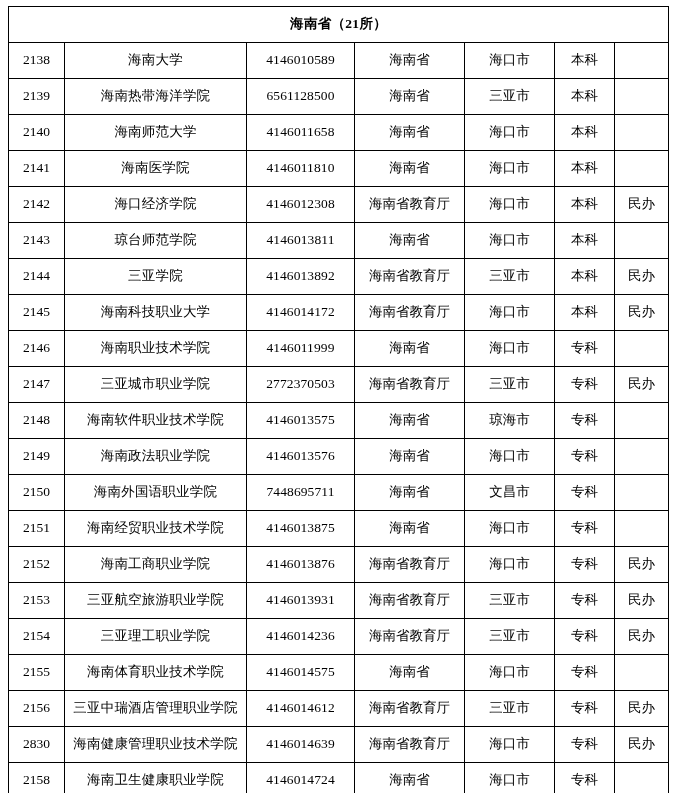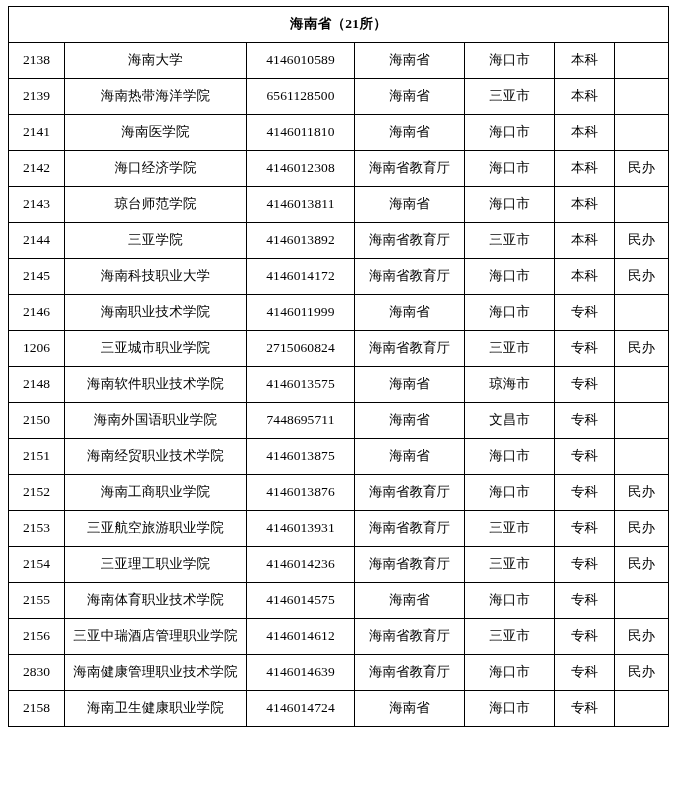--- a/index.html
+++ b/index.html
@@ -92,20 +92,29 @@
         <tr>
           <td class="idx">2139</td>
           <td class="name">海南热带海洋学院</td>
           <td class="code">6561128500</td>
           <td class="dept">海南省</td>
           <td class="city">三亚市</td>
           <td class="level">本科</td>
           <td class="type"></td>
         </tr>
         <tr>
+          <td class="idx">2140</td>
+          <td class="name">海南师范大学</td>
+          <td class="code">4146011658</td>
+          <td class="dept">海南省</td>
+          <td class="city">海口市</td>
+          <td class="level">本科</td>
+          <td class="type"></td>
+        </tr>
+        <tr>
           <td class="idx">2141</td>
           <td class="name">海南医学院</td>
           <td class="code">4146011810</td>
           <td class="dept">海南省</td>
           <td class="city">海口市</td>
           <td class="level">本科</td>
           <td class="type"></td>
         </tr>
         <tr>
           <td class="idx">2142</td>
@@ -146,34 +155,43 @@
         <tr>
           <td class="idx">2146</td>
           <td class="name">海南职业技术学院</td>
           <td class="code">4146011999</td>
           <td class="dept">海南省</td>
           <td class="city">海口市</td>
           <td class="level">专科</td>
           <td class="type"></td>
         </tr>
         <tr>
-          <td class="idx">1206</td>
+          <td class="idx">2147</td>
           <td class="name">三亚城市职业学院</td>
-          <td class="code">2715060824</td>
+          <td class="code">2772370503</td>
           <td class="dept">海南省教育厅</td>
           <td class="city">三亚市</td>
           <td class="level">专科</td>
           <td class="type">民办</td>
         </tr>
         <tr>
           <td class="idx">2148</td>
           <td class="name">海南软件职业技术学院</td>
           <td class="code">4146013575</td>
           <td class="dept">海南省</td>
           <td class="city">琼海市</td>
+          <td class="level">专科</td>
+          <td class="type"></td>
+        </tr>
+        <tr>
+          <td class="idx">2149</td>
+          <td class="name">海南政法职业学院</td>
+          <td class="code">4146013576</td>
+          <td class="dept">海南省</td>
+          <td class="city">海口市</td>
           <td class="level">专科</td>
           <td class="type"></td>
         </tr>
         <tr>
           <td class="idx">2150</td>
           <td class="name">海南外国语职业学院</td>
           <td class="code">7448695711</td>
           <td class="dept">海南省</td>
           <td class="city">文昌市</td>
           <td class="level">专科</td>

